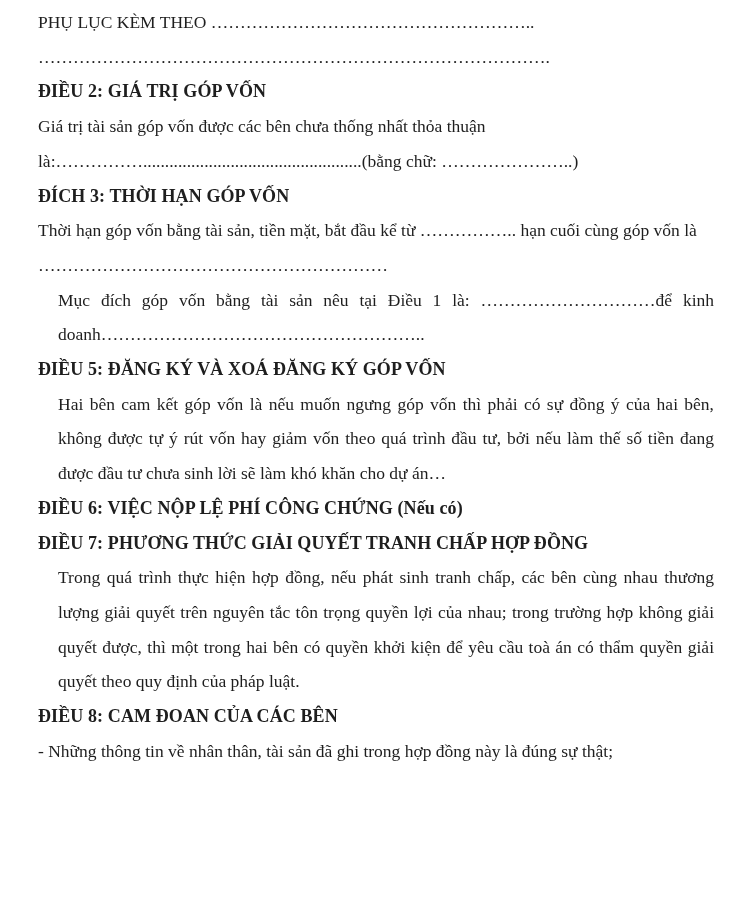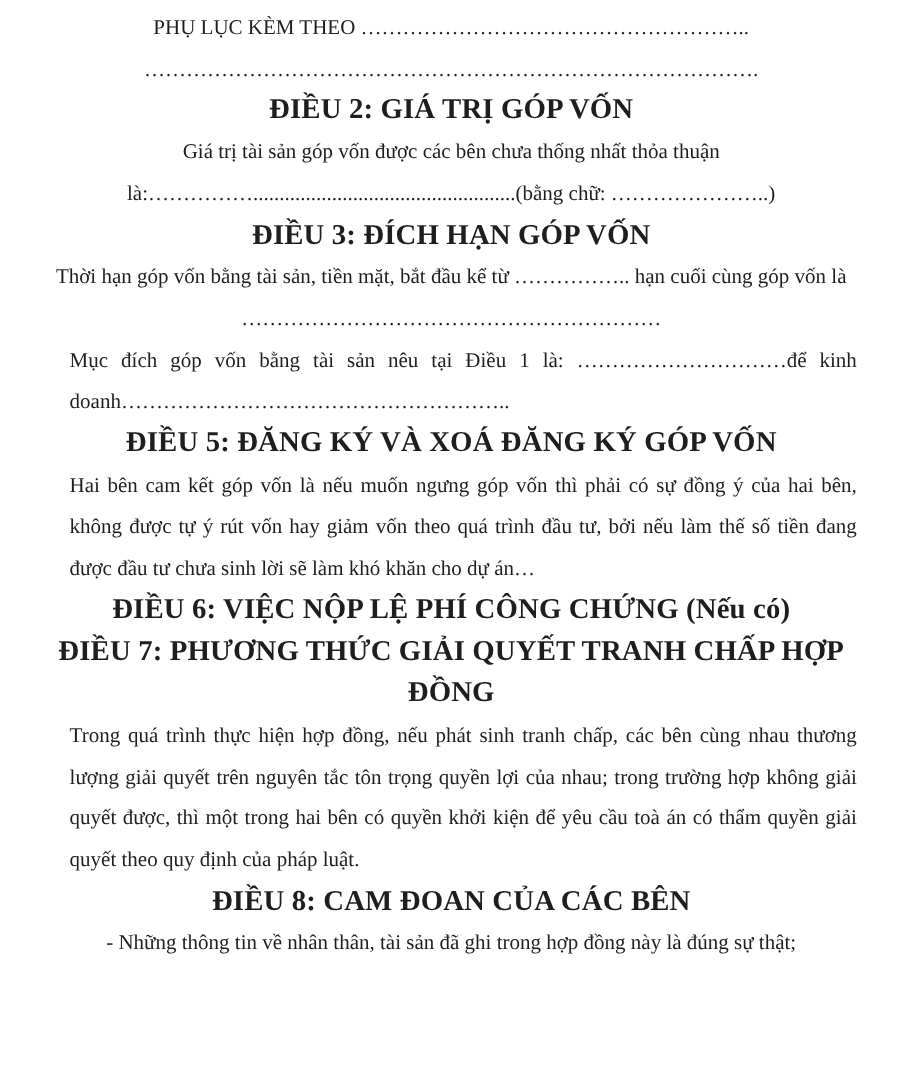--- a/index.html
+++ b/index.html
@@ -16,24 +16,23 @@
     font-family: "Liberation Serif", "DejaVu Serif", serif;
     color: #1e1e1e;
     overflow: hidden;
   }
   .doc p, .doc h2 {
     margin: 0;
     padding: 0;
     font-size: 17.5px;
     line-height: 34.7px;
     font-weight: normal;
-    text-align: center;
   }
   .doc h2.heading {
-    font-size: 24px;
+    font-size: 18px;
     font-weight: bold;
     letter-spacing: 0.1px;
   }
   .doc p.para {
     text-align: justify;
     margin-left: 20px;
   }
   .doc p.line {
     white-space: nowrap;
     overflow: hidden;
@@ -42,21 +41,21 @@
 </head>
 <body>
 
 <div class="page">
   <div class="doc">
       <p class="line">PHỤ LỤC KÈM THEO ………………………………………………..</p>
       <p class="line">…………………………………………………………………………….</p>
       <h2 class="heading">ĐIỀU 2: GIÁ TRỊ GÓP VỐN</h2>
       <p class="line">Giá trị tài sản góp vốn được các bên chưa thống nhất thỏa thuận</p>
       <p class="line">là:……………..................................................(bằng chữ: …………………..)</p>
-      <h2 class="heading">ĐIỀU 3: ĐÍCH HẠN GÓP VỐN</h2>
+      <h2 class="heading">ĐÍCH 3: THỜI HẠN GÓP VỐN</h2>
       <p class="line">Thời hạn góp vốn bằng tài sản, tiền mặt, bắt đầu kể từ …………….. hạn cuối cùng góp vốn là</p>
       <p class="line">……………………………………………………</p>
       <p class="para">Mục đích góp vốn bằng tài sản nêu tại Điều 1 là: …………………………để kinh doanh………………………………………………..</p>
       <h2 class="heading">ĐIỀU 5: ĐĂNG KÝ VÀ XOÁ ĐĂNG KÝ GÓP VỐN</h2>
       <p class="para">Hai bên cam kết góp vốn là nếu muốn ngưng góp vốn thì phải có sự đồng ý của hai bên, không được tự ý rút vốn hay giảm vốn theo quá trình đầu tư, bởi nếu làm thế số tiền đang được đầu tư chưa sinh lời sẽ làm khó khăn cho dự án…</p>
       <h2 class="heading">ĐIỀU 6: VIỆC NỘP LỆ PHÍ CÔNG CHỨNG (Nếu có)</h2>
       <h2 class="heading">ĐIỀU 7: PHƯƠNG THỨC GIẢI QUYẾT TRANH CHẤP HỢP ĐỒNG</h2>
       <p class="para">Trong quá trình thực hiện hợp đồng, nếu phát sinh tranh chấp, các bên cùng nhau thương lượng giải quyết trên nguyên tắc tôn trọng quyền lợi của nhau; trong trường hợp không giải quyết được, thì một trong hai bên có quyền khởi kiện để yêu cầu toà án có thẩm quyền giải quyết theo quy định của pháp luật.</p>
       <h2 class="heading">ĐIỀU 8: CAM ĐOAN CỦA CÁC BÊN</h2>
       <p class="line">- Những thông tin về nhân thân, tài sản đã ghi trong hợp đồng này là đúng sự thật;</p>

